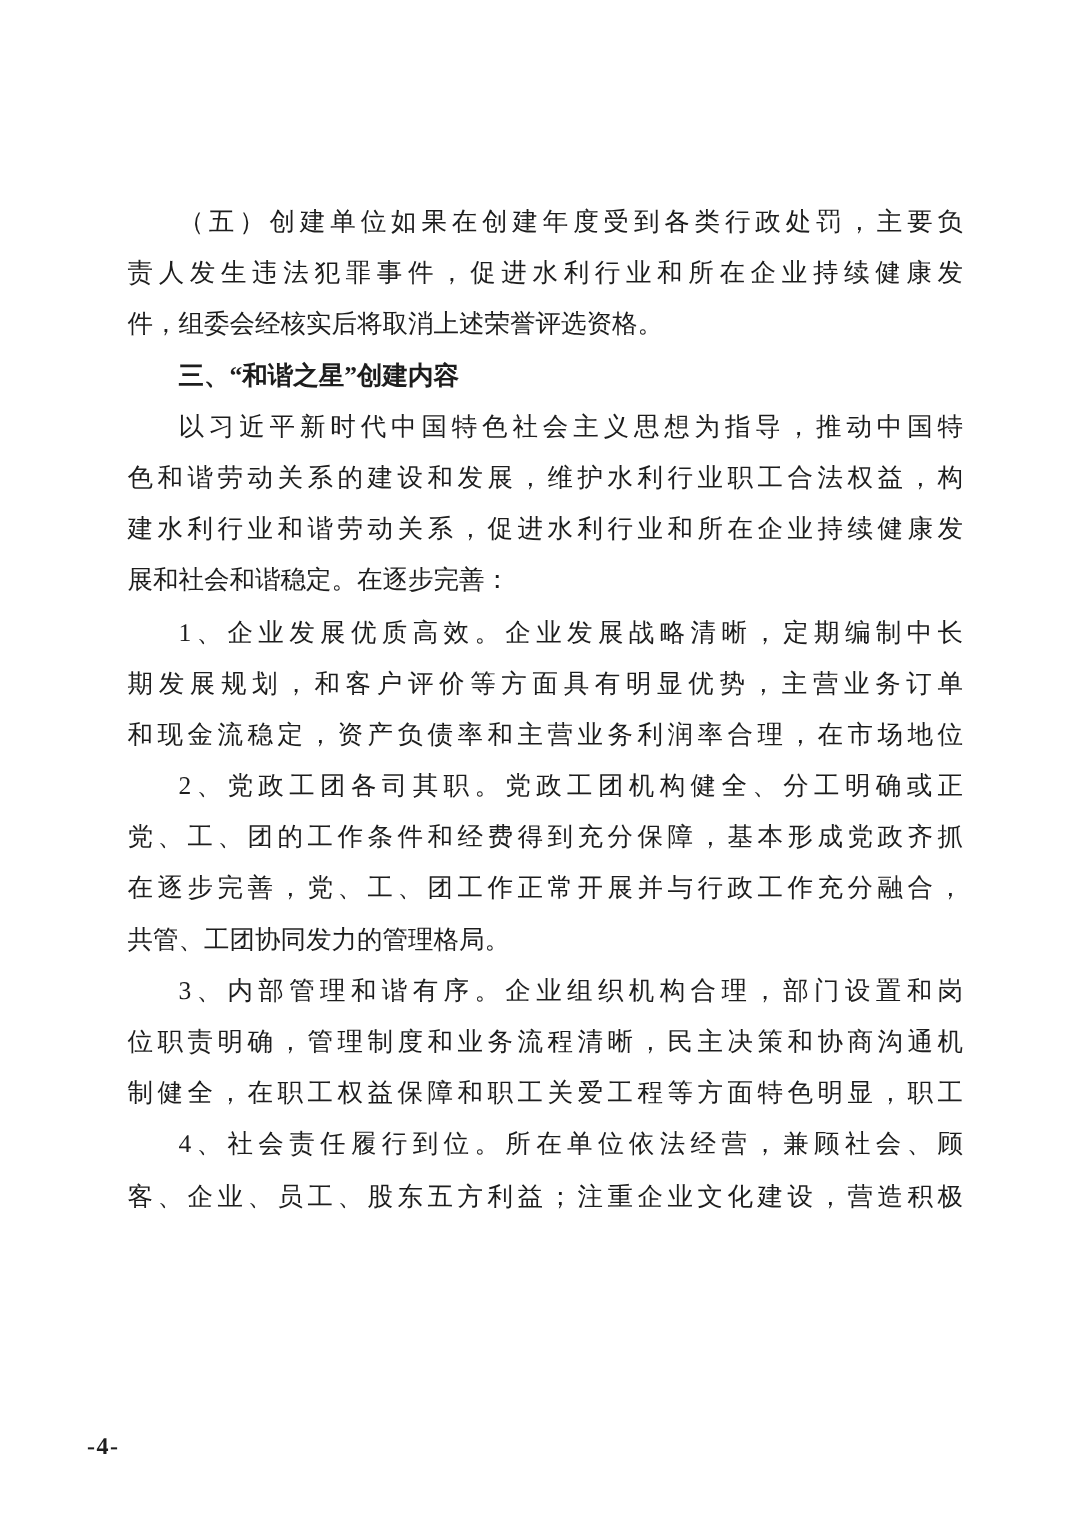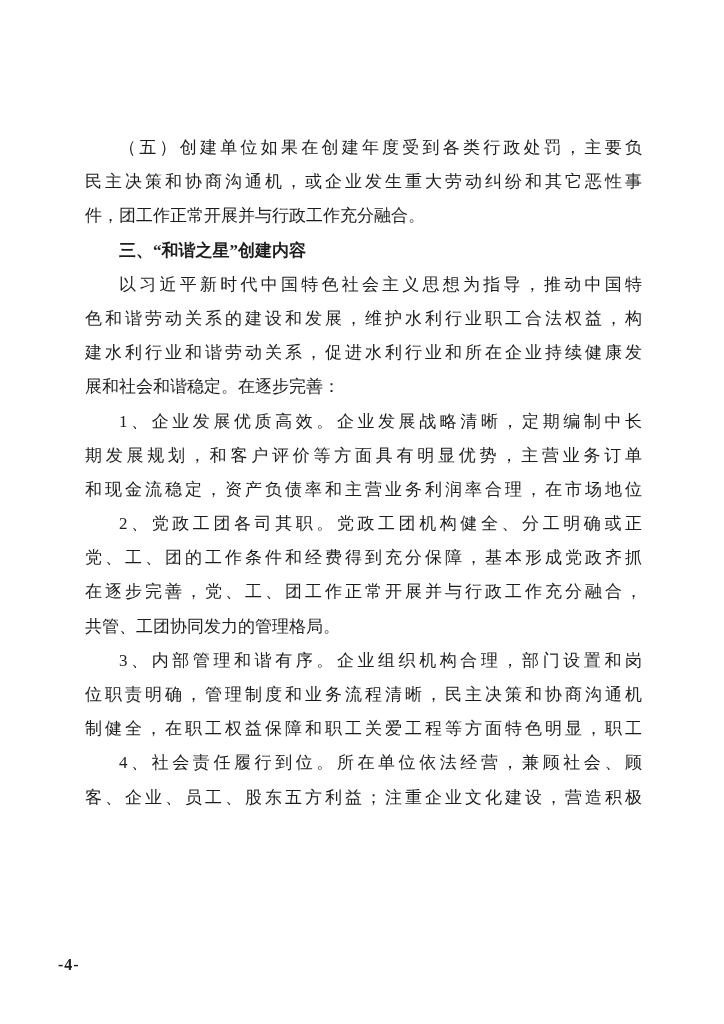--- a/index.html
+++ b/index.html
@@ -50,22 +50,22 @@
     color: #1d1d1d;
   }
 </style>
 </head>
 <body>
 
 <div class="page">
   <div class="doc-body" id="doc-body">
       <div class="paragraph body">
         <div class="line indent fill">（五）创建单位如果在创建年度受到各类行政处罚，主要负</div>
-        <div class="line fill">民主决策和协商沟通机，或企业发生重大劳动纠纷和其它恶性事</div>
-        <div class="line">件，团工作正常开展并与行政工作充分融合。</div>
+        <div class="line fill">责人发生违法犯罪事件，促进水利行业和所在企业持续健康发</div>
+        <div class="line">件，组委会经核实后将取消上述荣誉评选资格。</div>
       </div>
       <div class="paragraph heading">
         <div class="line indent">三、“和谐之星”创建内容</div>
       </div>
       <div class="paragraph body">
         <div class="line indent fill">以习近平新时代中国特色社会主义思想为指导，推动中国特</div>
         <div class="line fill">色和谐劳动关系的建设和发展，维护水利行业职工合法权益，构</div>
         <div class="line fill">建水利行业和谐劳动关系，促进水利行业和所在企业持续健康发</div>
         <div class="line">展和社会和谐稳定。在逐步完善：</div>
       </div>

